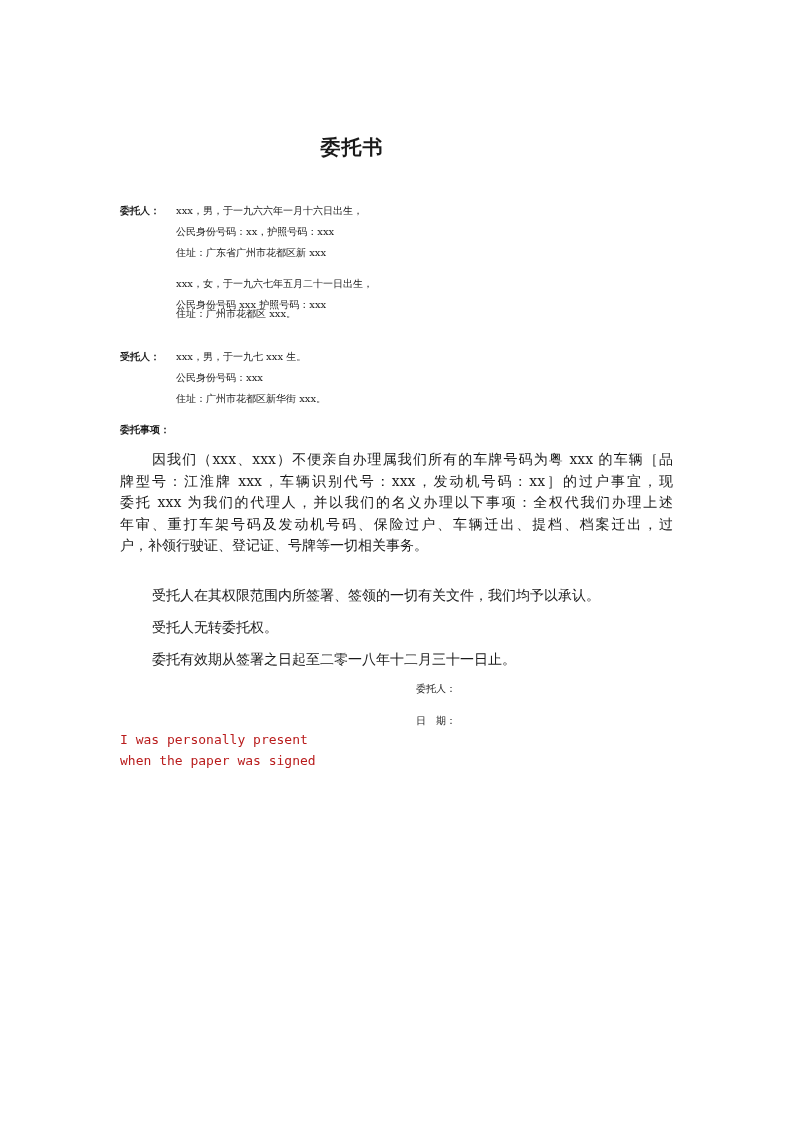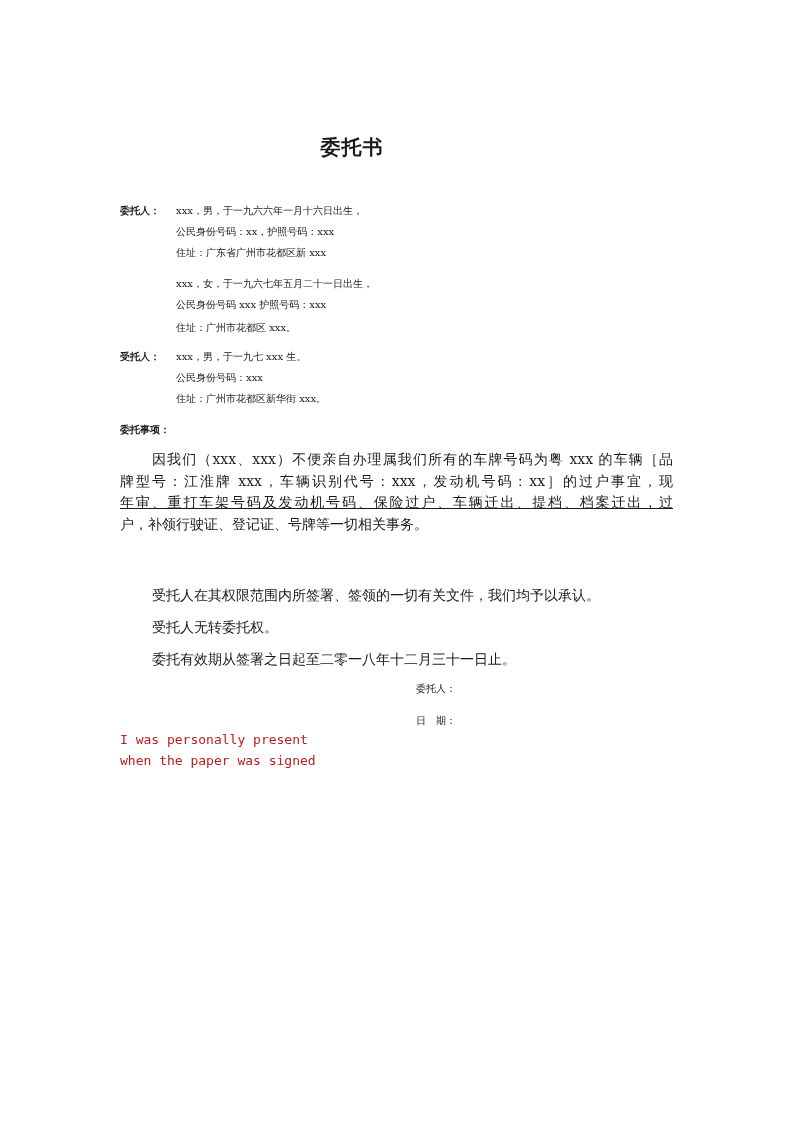--- a/index.html
+++ b/index.html
@@ -23,33 +23,34 @@
 <div>
   <div class="abs title">委托书</div>
 
   <div class="abs line lbl bold" style="top:201px;">委托人：</div>
   <div class="abs line" style="left:176px; top:201px;">xxx，男，于一九六六年一月十六日出生，</div>
   <div class="abs line ind" style="top:222px;">公民身份号码：xx，护照号码：xxx</div>
   <div class="abs line ind" style="top:243px;">住址：广东省广州市花都区新 xxx</div>
 
   <div class="abs line ind" style="top:274px;">xxx，女，于一九六七年五月二十一日出生，</div>
   <div class="abs line ind" style="top:295px;">公民身份号码 xxx 护照号码：xxx</div>
-  <div class="abs line ind" style="top:318px;">住址：广州市花都区 xxx。</div>
+  <div class="abs line ind" style="top:304px;">住址：广州市花都区 xxx。</div>
 
   <div class="abs line lbl bold" style="top:347px;">受托人：</div>
   <div class="abs line" style="left:176px; top:347px;">xxx，男，于一九七 xxx 生。</div>
   <div class="abs line ind" style="top:368px;">公民身份号码：xxx</div>
   <div class="abs line ind" style="top:389px;">住址：广州市花都区新华街 xxx。</div>
 
   <div class="abs line lbl bold" style="top:420px;">委托事项：</div>
 
   <div class="para" style="top:449px;">
     <div style="padding-left:32px; text-align-last: justify;">因我们（xxx、xxx）不便亲自办理属我们所有的车牌号码为粤 xxx 的车辆［品</div>
     <div style="text-align-last: justify;">牌型号：江淮牌 xxx，车辆识别代号：xxx，发动机号码：xx］的过户事宜，现</div>
-    <div style="text-align-last: justify; text-decoration: underline;">年审、重打车架号码及发动机号码、保险过户、车辆迁出、提档、档案迁出，过</div>
+    <div style="text-align-last: justify;">委托 xxx 为我们的代理人，并以我们的名义办理以下事项：全权代我们办理上述</div>
+    <div style="text-align-last: justify;">年审、重打车架号码及发动机号码、保险过户、车辆迁出、提档、档案迁出，过</div>
     <div>户，补领行驶证、登记证、号牌等一切相关事务。</div>
   </div>
 
   <div class="abs line pline" style="top:585px;">受托人在其权限范围内所签署、签领的一切有关文件，我们均予以承认。</div>
   <div class="abs line pline" style="top:617px;">受托人无转委托权。</div>
   <div class="abs line pline" style="top:649px;">委托有效期从签署之日起至二零一八年十二月三十一日止。</div>
 
   <div class="abs line" style="left:416px; top:679px;">委托人：</div>
   <div class="abs line" style="left:416px; top:711px;">日　期：</div>
 

